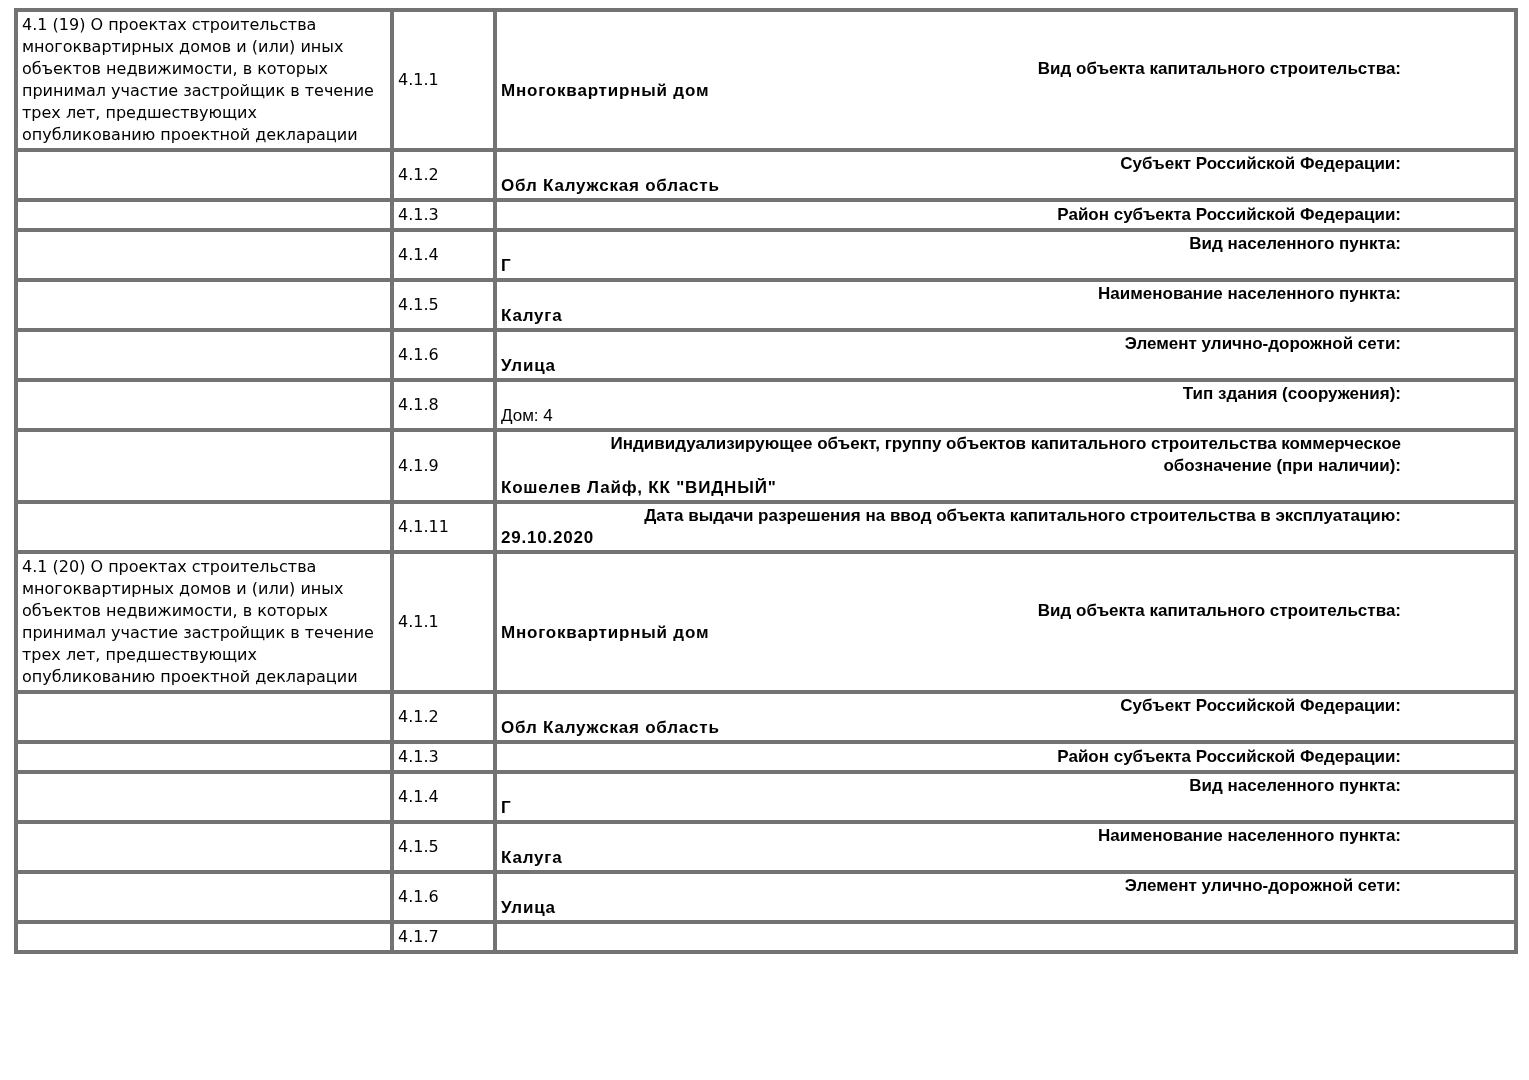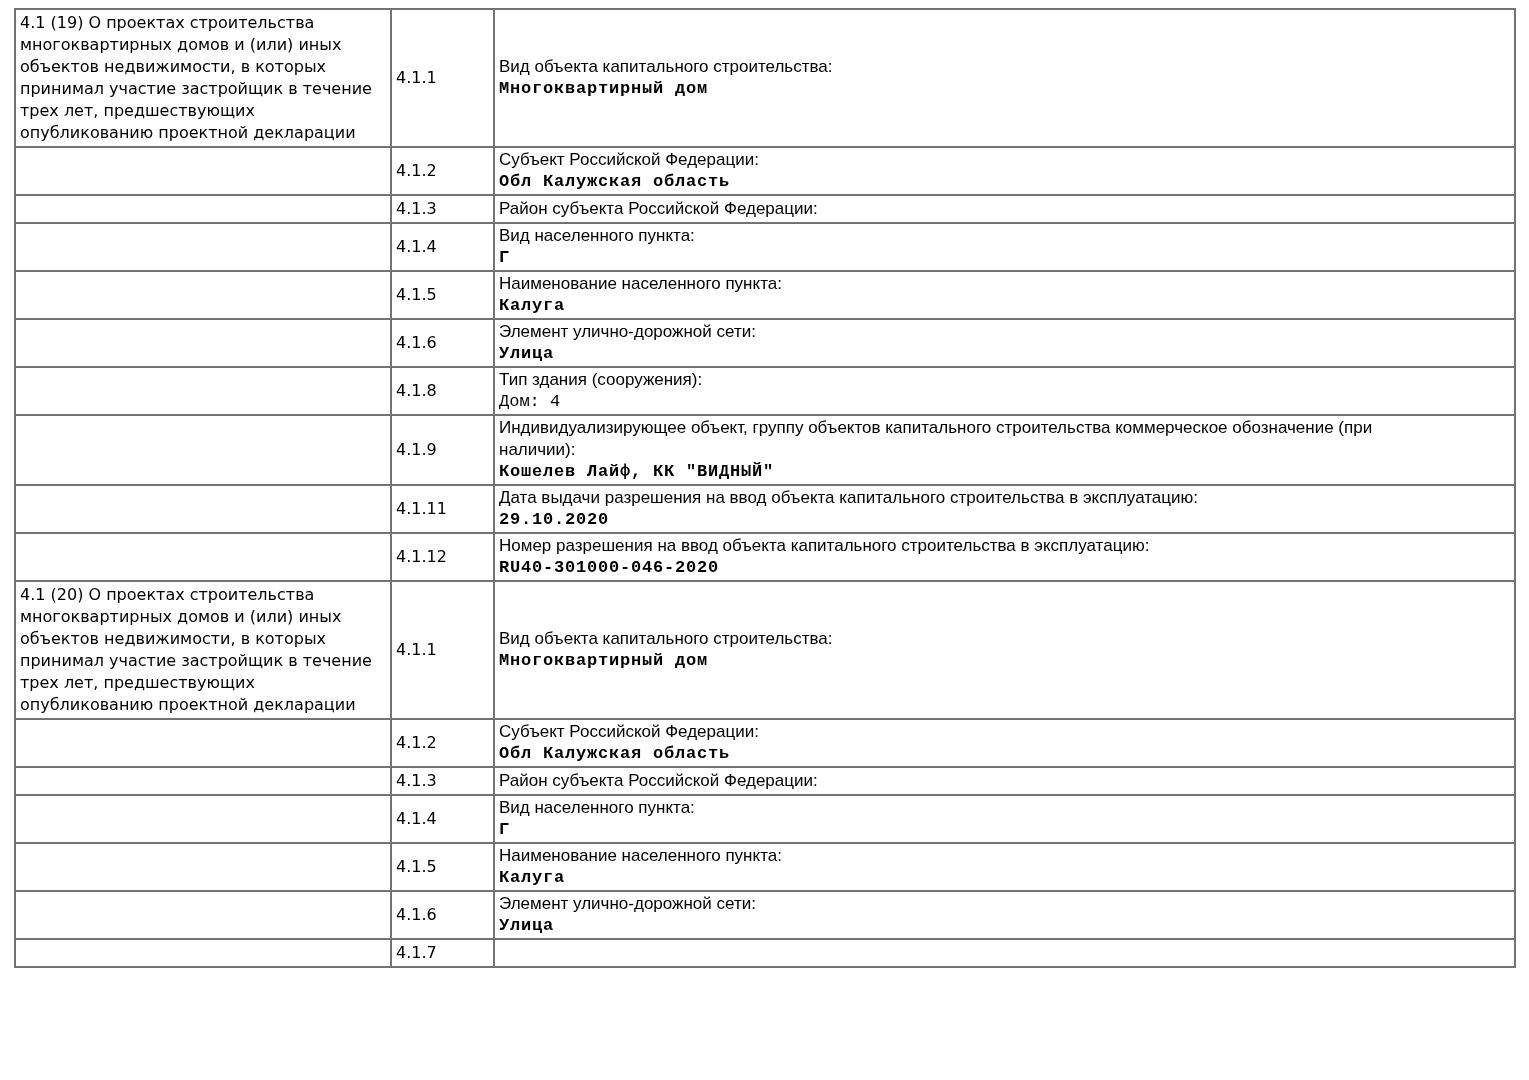--- a/index.html
+++ b/index.html
@@ -13,21 +13,21 @@
     font-family: "DejaVu Sans", sans-serif;
     color: #000000;
   }
   table.decl {
     border-collapse: collapse;
     table-layout: fixed;
     width: 1500px;
     margin: 8px 0 0 14px;
   }
   table.decl td {
-    border: 2px solid #737373;
+    border: 4px solid #737373;
     vertical-align: middle;
     box-sizing: border-box;
     overflow: hidden;
   }
   td.c1 {
     padding: 2px 4px;
     font-size: 16px;
     line-height: 22px;
   }
   td.c2 {
@@ -36,25 +36,25 @@
     line-height: 22px;
   }
   td.c3 {
     padding: 1px 4px;
     font-family: "Liberation Sans", sans-serif;
     font-size: 17px;
     line-height: 22px;
   }
   td.c3 .lbl {
     max-width: 900px;
-    font-weight: normal;
+    font-weight: bold;
+    text-align: right;
   }
   td.c3 .val {
     font-weight: normal;
-    font-family: Liberation Mono, monospace;
   }
   td.c3 .val.bold {
     font-weight: bold;
     letter-spacing: 0.8px;
   }
 </style>
 </head>
 <body>
 
 <table class="decl">
@@ -129,28 +129,20 @@
       </td>
     </tr>
     <tr>
       <td class="c1"></td>
       <td class="c2">4.1.11</td>
       <td class="c3">
         <div class="lbl">Дата выдачи разрешения на ввод объекта капитального строительства в эксплуатацию:</div>
         <div class="val bold">29.10.2020</div>
       </td>
     </tr>
-    <tr>
-      <td class="c1"></td>
-      <td class="c2">4.1.12</td>
-      <td class="c3">
-        <div class="lbl">Номер разрешения на ввод объекта капитального строительства в эксплуатацию:</div>
-        <div class="val bold">RU40-301000-046-2020</div>
-      </td>
-    </tr>
 
     <tr>
       <td class="c1"><span>4.1 (20) О проектах строительства многоквартирных домов и (или) иных объектов недвижимости, в которых принимал участие застройщик в течение трех лет, предшествующих опубликованию проектной декларации</span></td>
       <td class="c2">4.1.1</td>
       <td class="c3">
         <div class="lbl">Вид объекта капитального строительства:</div>
         <div class="val bold">Многоквартирный дом</div>
       </td>
     </tr>
     <tr>

